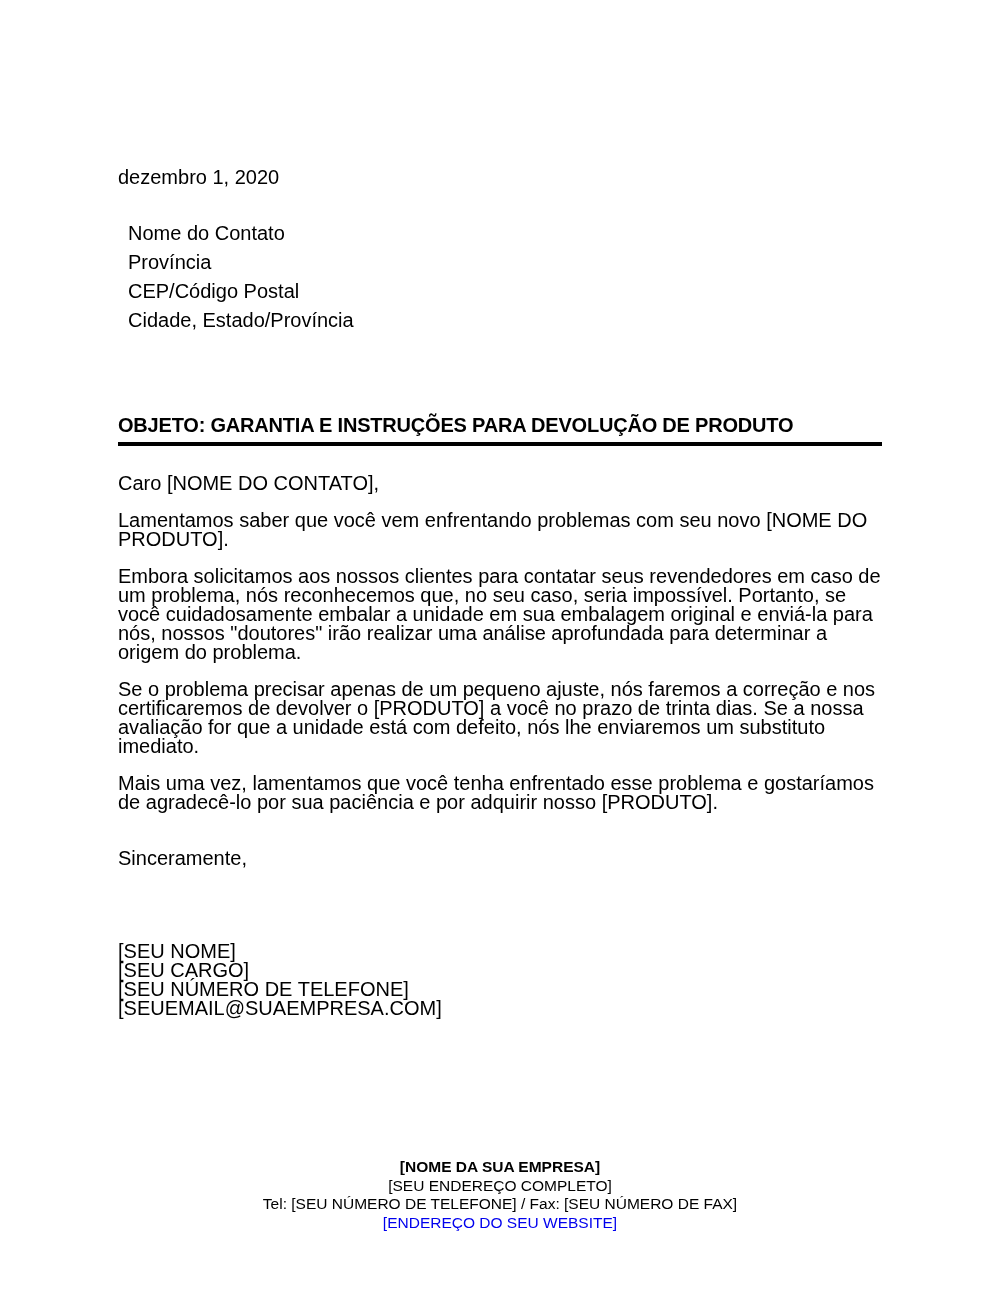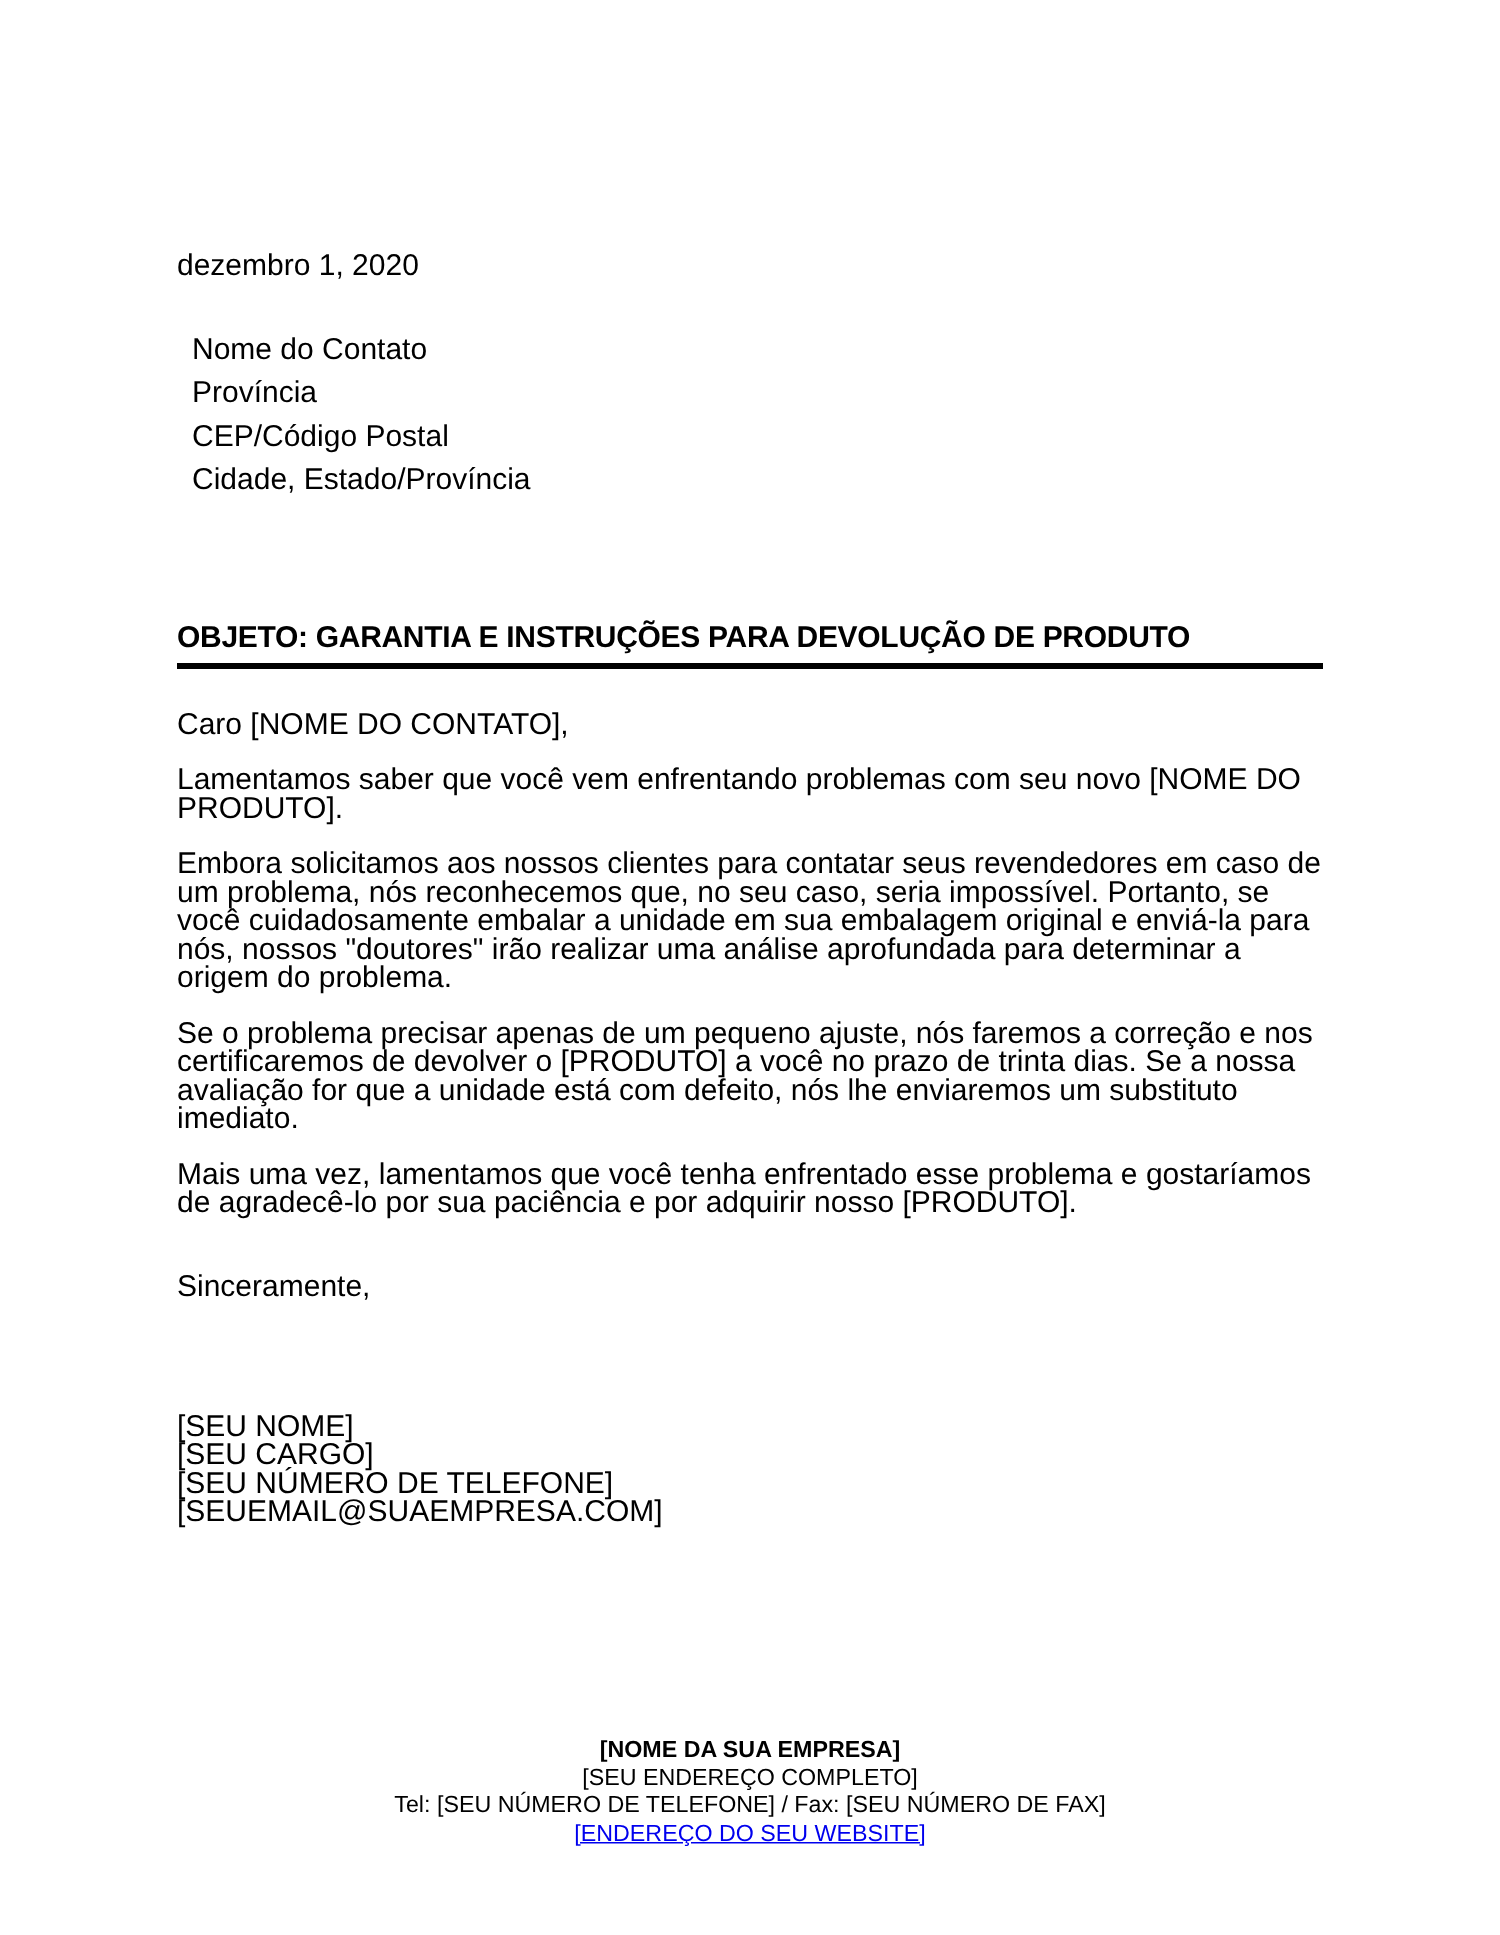--- a/index.html
+++ b/index.html
@@ -49,21 +49,20 @@
     right: 0;
     top: 1158px;
     text-align: center;
     font-size: 15.5px;
     line-height: 18.5px;
     color: #000000;
   }
   .footer .company { font-weight: bold; text-align: center; }
   .footer a {
     color: #0000ee;
-    text-decoration: underline;
     cursor: pointer;
   }
 </style>
 </head>
 <body>
 
 <div class="page">
   <div class="content">
 
     <div class="date-line">dezembro 1, 2020</div>

